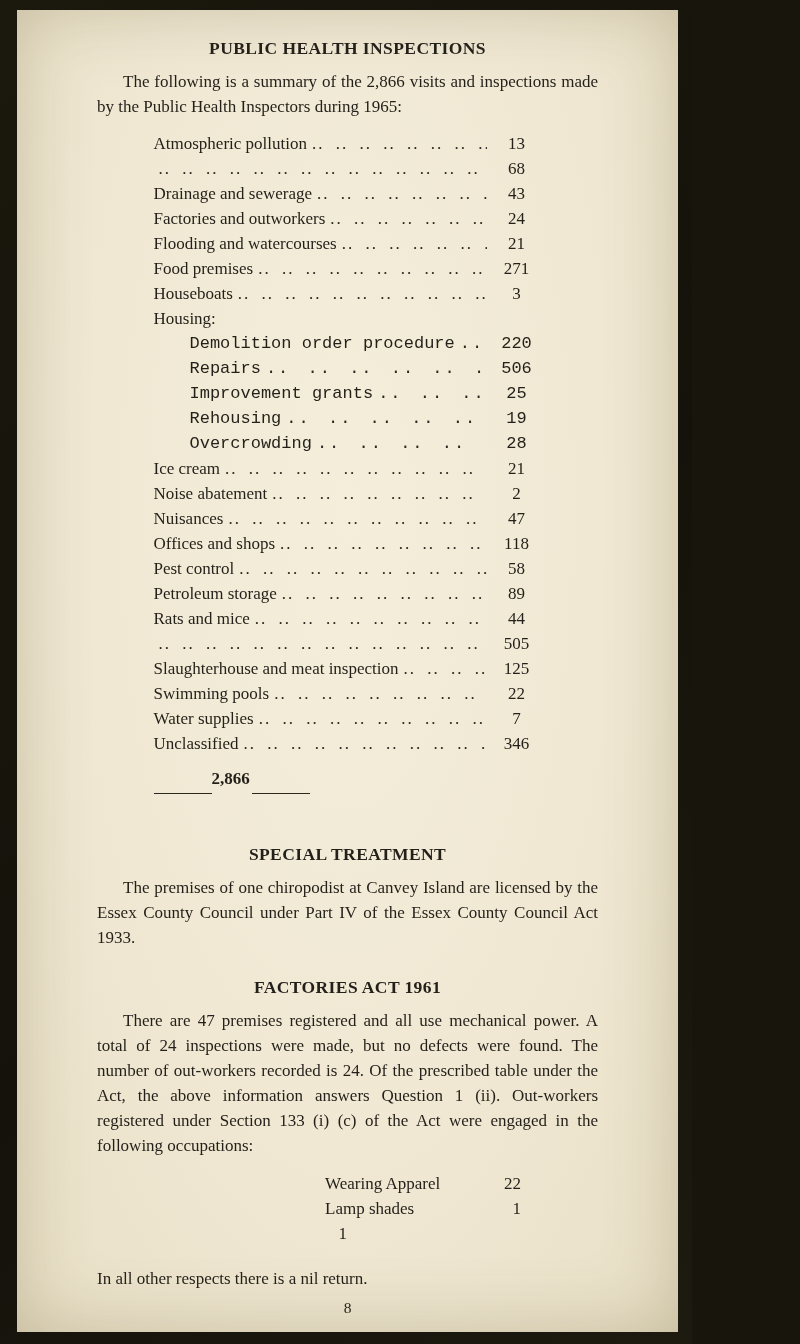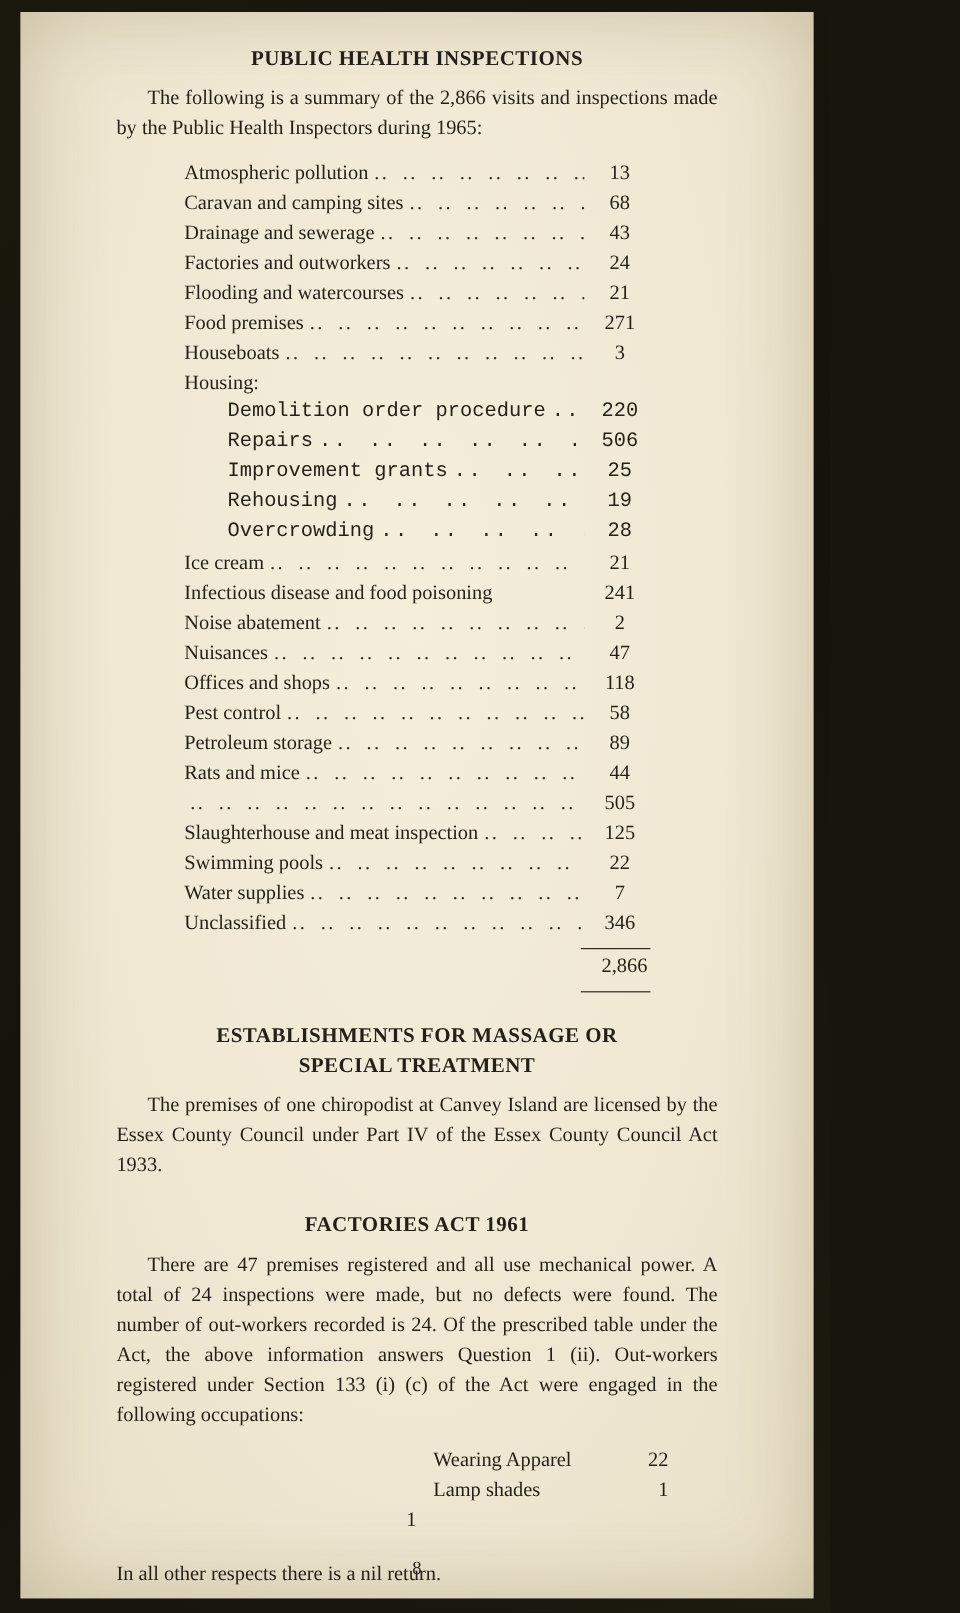--- a/index.html
+++ b/index.html
@@ -59,35 +59,36 @@
     letter-spacing: 2px;
     word-spacing: 5px;
     color: #2a261f;
   }
   .ins-row .val { min-width: 50px; text-align: center; white-space: nowrap; }
 
   .total-wrap {
     width: 388px;
     margin: 9px auto 0 auto;
     display: flex;
-    flex-direction: column;
+    flex-direction: row;
     align-items: flex-end;
     font-size: 17px;
+    font-weight: bold;
   }
   .total-rule { width: 58px; border-top: 1.6px solid #2c2820; }
   .total-value { line-height: 22px; padding: 3px 2px 4px 0; }
   .total-gap { height: 6px; }
 
   .section-title.massage { margin-top: 23px; }
   .section-title.factories { margin-top: 25px; }
 
   
   .occ-list { margin: 13px 0 0 228px; font-size: 17px; }
   .occ-row { display: flex; line-height: 25px; }
-  .occ-row .lab { width: 174px; margin-left: 36px; }
+  .occ-row .lab { width: 174px; }
   .occ-row .val { min-width: 22px; text-align: right; }
 
   .closing { margin-top: 20px; }
 
   .page-number {
     position: absolute;
     left: 0; right: 0;
     bottom: 15px;
     text-align: center;
     font-size: 15.5px;
@@ -104,21 +105,20 @@
 
     <p class="para">The following is a summary of the 2,866 visits and inspections made by the Public Health Inspectors during 1965:</p>
 
     <div class="ins-list">
         <div class="ins-row">
           <span class="lab">Atmospheric pollution</span>
           <span class="lead">.. .. .. .. .. .. .. .. .. .. .. .. .. .. .. .. .. .. .. .. .. .. </span>
           <span class="val">13</span>
         </div>
         <div class="ins-row">
-          <span class="lab">Caravan and camping sites</span>
           <span class="lead">.. .. .. .. .. .. .. .. .. .. .. .. .. .. .. .. .. .. .. .. .. .. </span>
           <span class="val">68</span>
         </div>
         <div class="ins-row">
           <span class="lab">Drainage and sewerage</span>
           <span class="lead">.. .. .. .. .. .. .. .. .. .. .. .. .. .. .. .. .. .. .. .. .. .. </span>
           <span class="val">43</span>
         </div>
         <div class="ins-row">
           <span class="lab">Factories and outworkers</span>
@@ -165,25 +165,20 @@
         </div>
         <div class="ins-row sub">
           <span class="lab">Overcrowding</span>
           <span class="lead">.. .. .. .. .. .. .. .. .. .. .. .. .. .. .. .. .. .. .. .. .. .. </span>
           <span class="val">28</span>
         </div>
         <div class="ins-row">
           <span class="lab">Ice cream</span>
           <span class="lead">.. .. .. .. .. .. .. .. .. .. .. .. .. .. .. .. .. .. .. .. .. .. </span>
           <span class="val">21</span>
-        </div>
-        <div class="ins-row">
-          <span class="lab">Infectious disease and food poisoning</span>
-          <span class="lead"></span>
-          <span class="val">241</span>
         </div>
         <div class="ins-row">
           <span class="lab">Noise abatement</span>
           <span class="lead">.. .. .. .. .. .. .. .. .. .. .. .. .. .. .. .. .. .. .. .. .. .. </span>
           <span class="val">2</span>
         </div>
         <div class="ins-row">
           <span class="lab">Nuisances</span>
           <span class="lead">.. .. .. .. .. .. .. .. .. .. .. .. .. .. .. .. .. .. .. .. .. .. </span>
           <span class="val">47</span>
@@ -235,21 +230,21 @@
       </div>
 
     <div class="total-wrap">
       <div class="total-rule"></div>
       <div class="total-value">2,866</div>
       <div class="total-gap"></div>
       <div class="total-rule"></div>
     </div>
 
     <h2 class="section-title massage">
-      <span>ESTABLISHMENTS FOR MASSAGE OR</span><br>
+      <br>
       <span>SPECIAL TREATMENT</span>
     </h2>
 
     <p class="para">The premises of one chiropodist at Canvey Island are licensed by the Essex County Council under Part IV of the Essex County Council Act 1933.</p>
 
     <h2 class="section-title factories">FACTORIES ACT 1961</h2>
 
     <p class="para">There are 47 premises registered and all use mechanical power. A total of 24 inspections were made, but no defects were found. The number of out-workers recorded is 24. Of the prescribed table under the Act, the above information answers Question 1 (ii). Out-workers registered under Section 133 (i) (c) of the Act were engaged in the following occupations:</p>
 
     <div class="occ-list">

